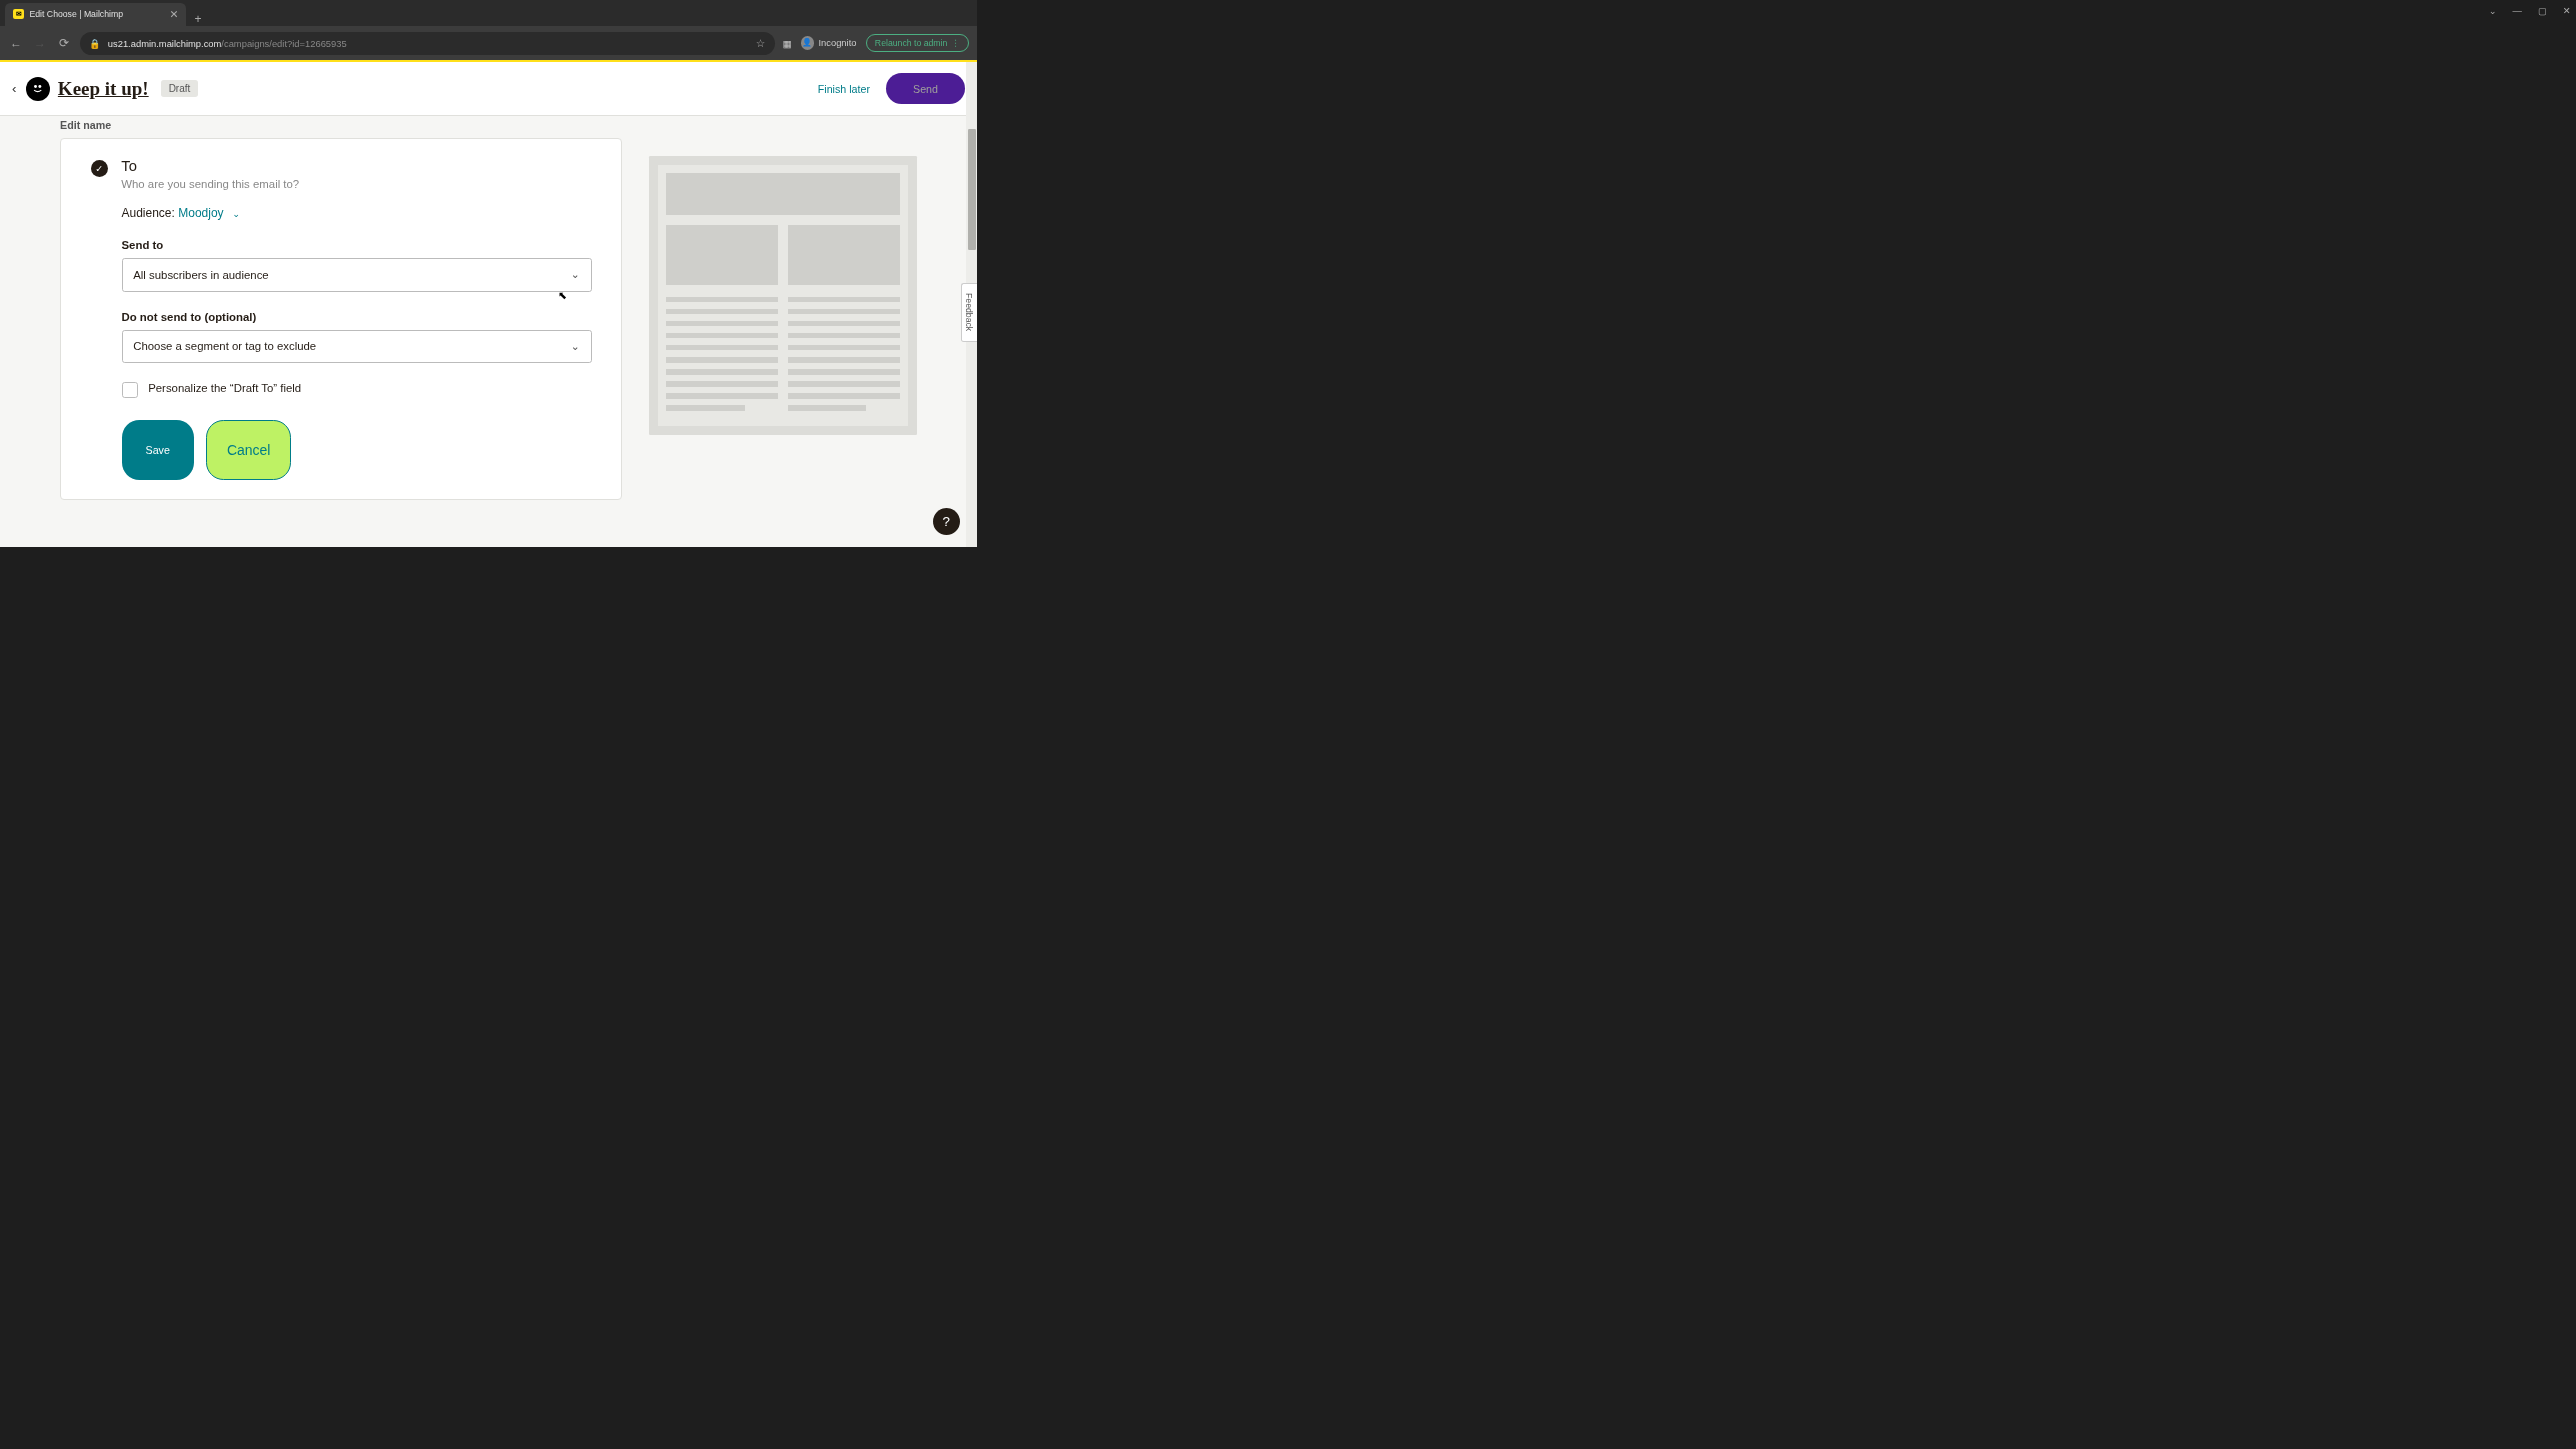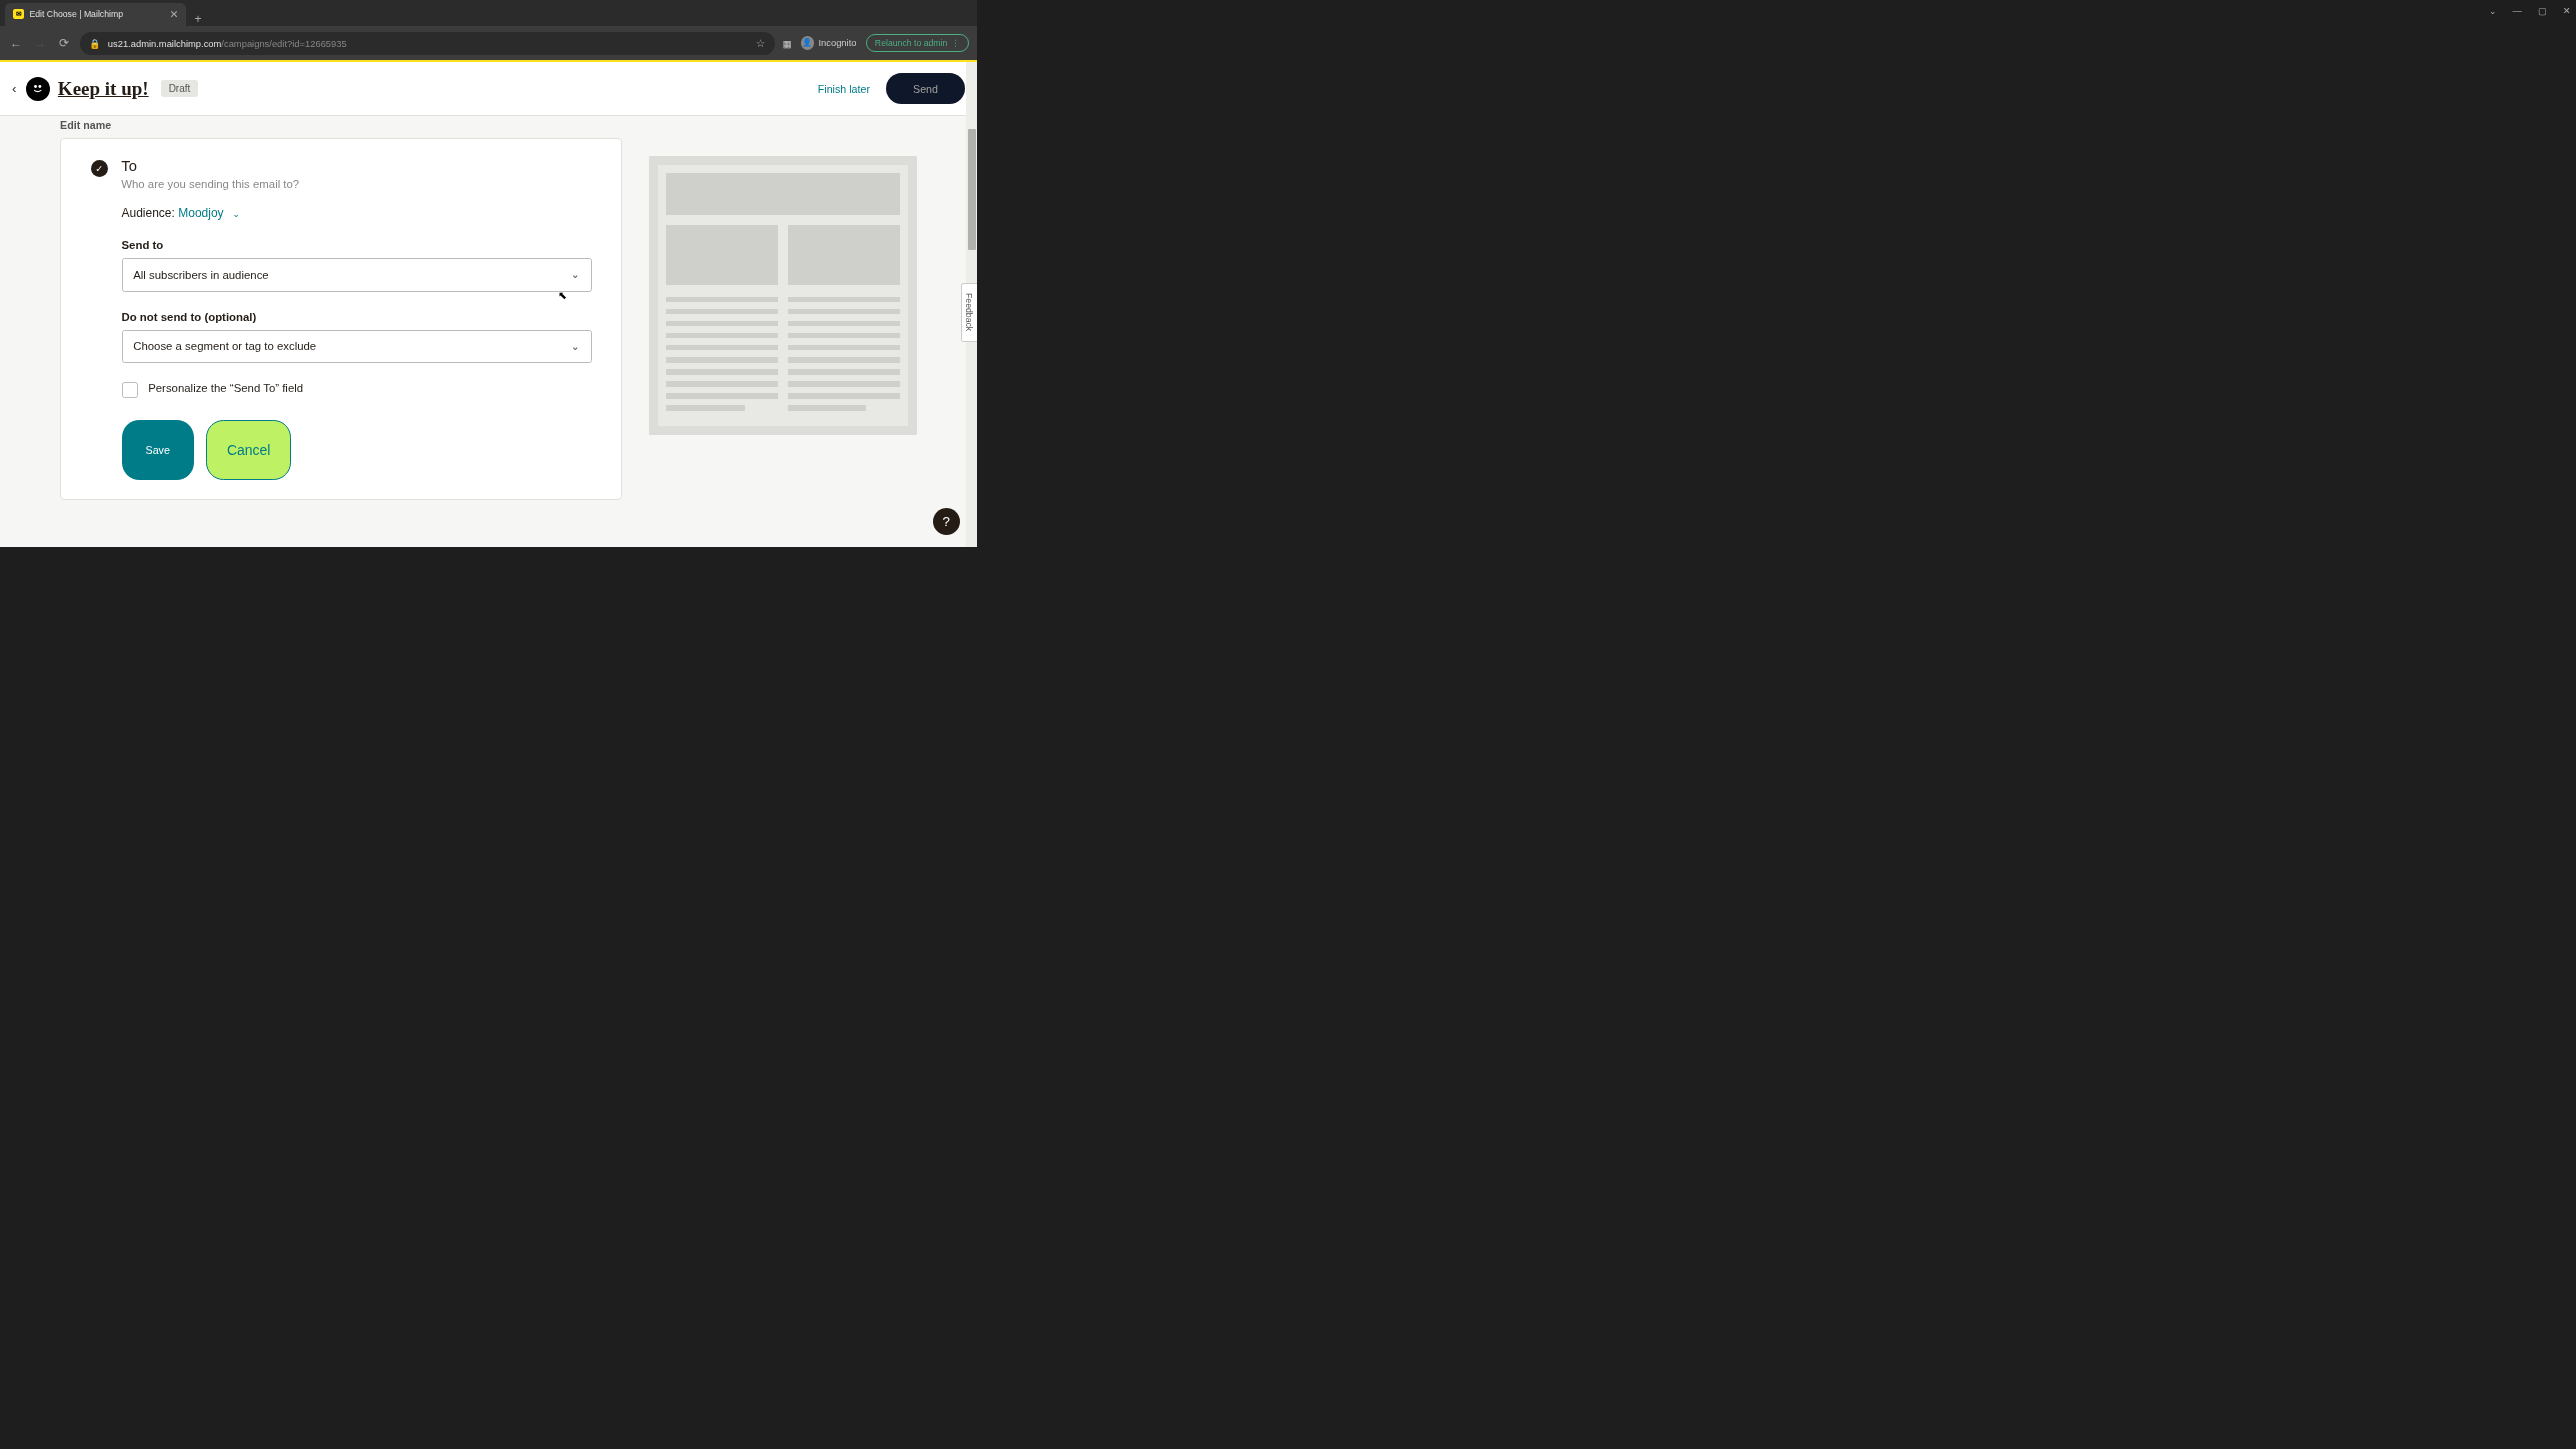--- a/index.html
+++ b/index.html
@@ -244,21 +244,21 @@
     }
     
     .finish-later {
       color: #007c89;
       font-size: 10.7px;
       font-weight: 500;
       cursor: pointer;
     }
     
     .send-btn {
-      background: #0f172a;
+      background: #4c1d95;
       color: #a0a09c;
       padding: 9.4px 27px;
       border-radius: 19px;
       font-size: 10.7px;
       cursor: not-allowed;
     }
     
     .content-area {
       padding: 0 60px;
       height: 432px;
@@ -640,21 +640,21 @@
 
           <div class="field-label">Do not send to (optional)</div>
           <div class="select-box">
             <span>Choose a segment or tag to exclude</span>
             <span class="select-chevron">⌄</span>
           </div>
 
           <div class="checkbox-row">
             <div class="checkbox"></div>
             <div class="checkbox-text">
-              <div class="checkbox-label">Personalize the “Send To” field</div>
+              <div class="checkbox-label">Personalize the “Draft To” field</div>
             </div>
           </div>
         </div>
 
         <div class="card-actions">
           <button class="save-btn">Save</button>
           <button class="cancel-btn">Cancel</button>
         </div>
       </div>
     </div>

